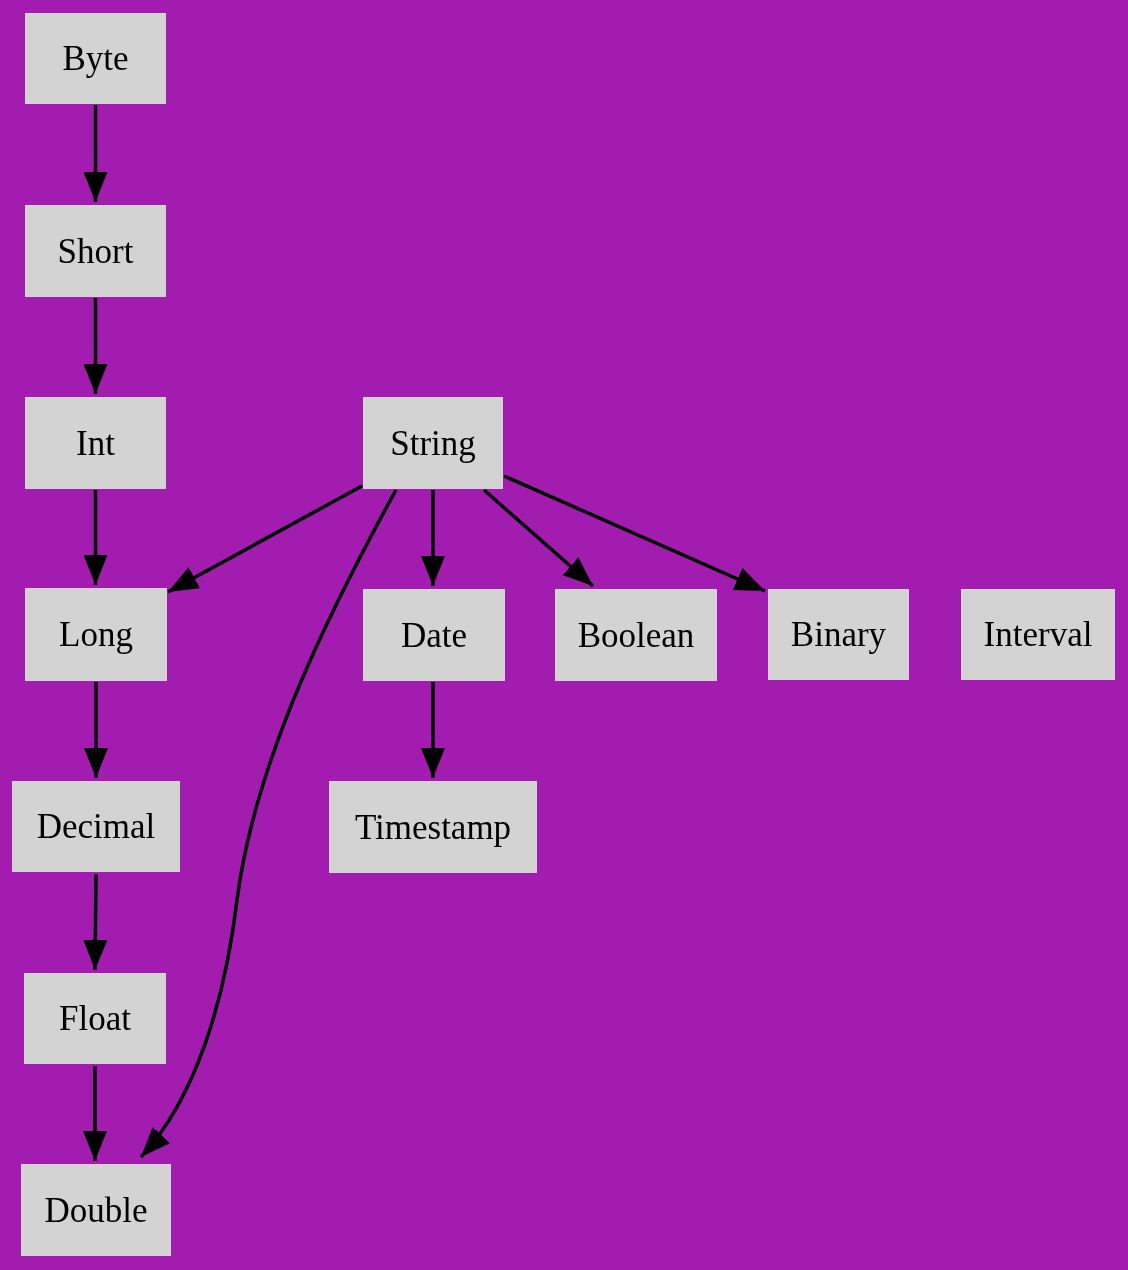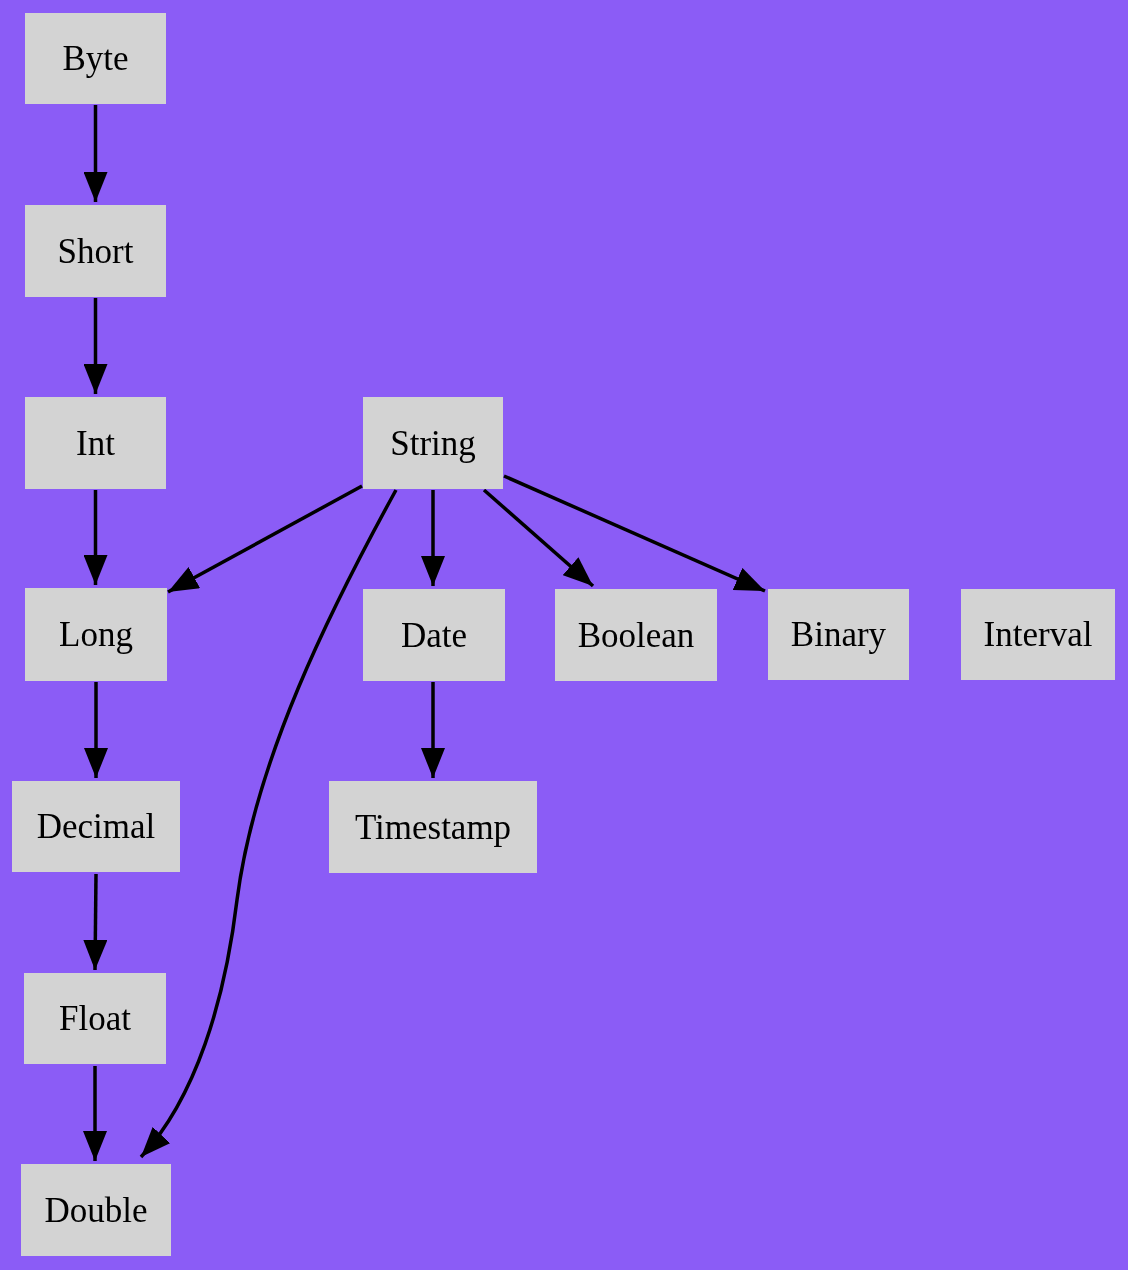--- a/index.html
+++ b/index.html
@@ -4,21 +4,21 @@
 <style>
   html, body {
     margin: 0;
     padding: 0;
     background: #ffffff;
   }
   .canvas {
     position: relative;
     width: 1128px;
     height: 1270px;
-    background: #8b5cf6;
+    background: #a21caf;
     overflow: hidden;
   }
   svg {
     display: block;
   }
   .node-label {
     font-family: "Liberation Serif", "DejaVu Serif", serif;
     font-size: 35px;
     fill: #000000;
   }

